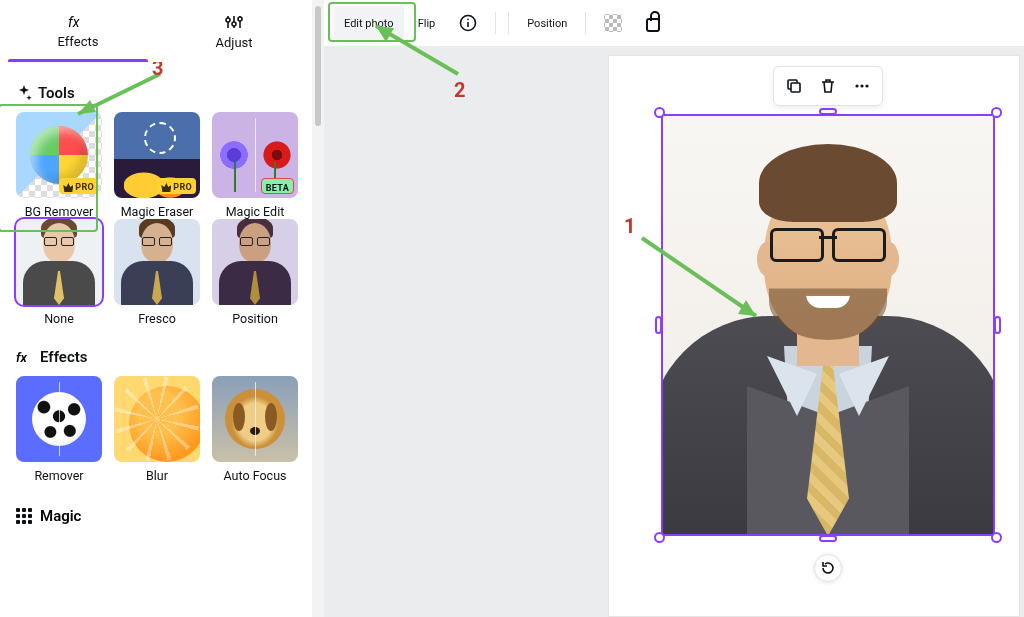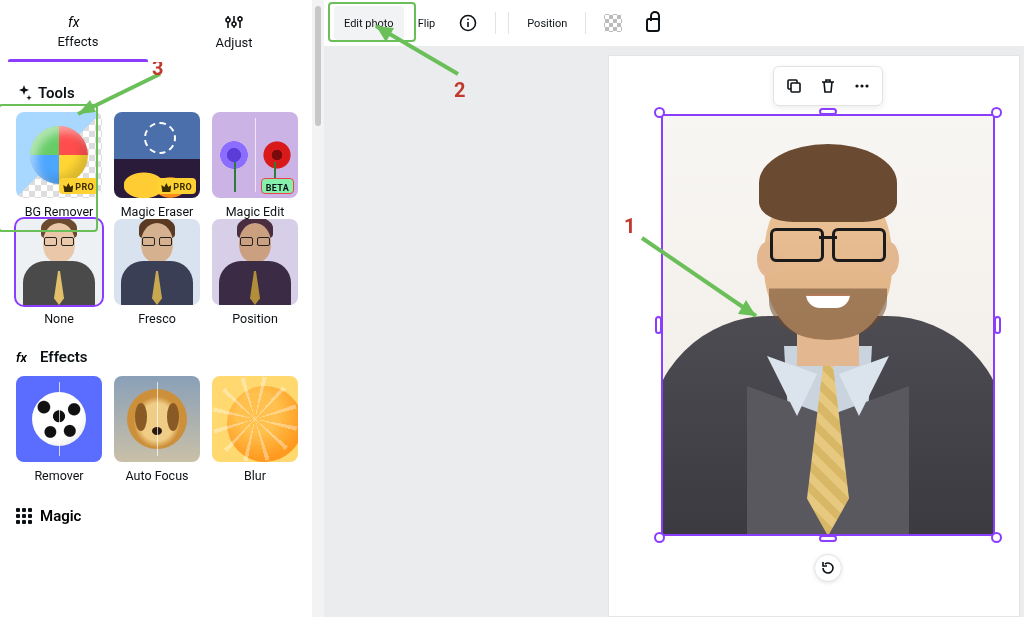--- a/index.html
+++ b/index.html
@@ -283,31 +283,31 @@
     </div>
     <div class="grid-3">
       <div class="tile">
         <div class="thumb shadows-thumb">
             <div class="soccer"></div>
             <div class="div"></div>
           </div>
         <span class="tile-label">Remover</span>
       </div>
       <div class="tile">
+        <div class="thumb blur-thumb">
+            <div class="orange"></div>
+          </div>
+        <span class="tile-label">Blur</span>
+      </div>
+      <div class="tile">
         <div class="thumb autofocus-thumb">
             <div class="dog"></div>
             <div class="div"></div>
           </div>
         <span class="tile-label">Auto Focus</span>
-      </div>
-      <div class="tile">
-        <div class="thumb blur-thumb">
-            <div class="orange"></div>
-          </div>
-        <span class="tile-label">Blur</span>
       </div>
     </div>
 
     <div class="apps-row">
       <span class="apps-icon">
           <span></span>
           <span></span>
           <span></span>
           <span></span>
           <span></span>

